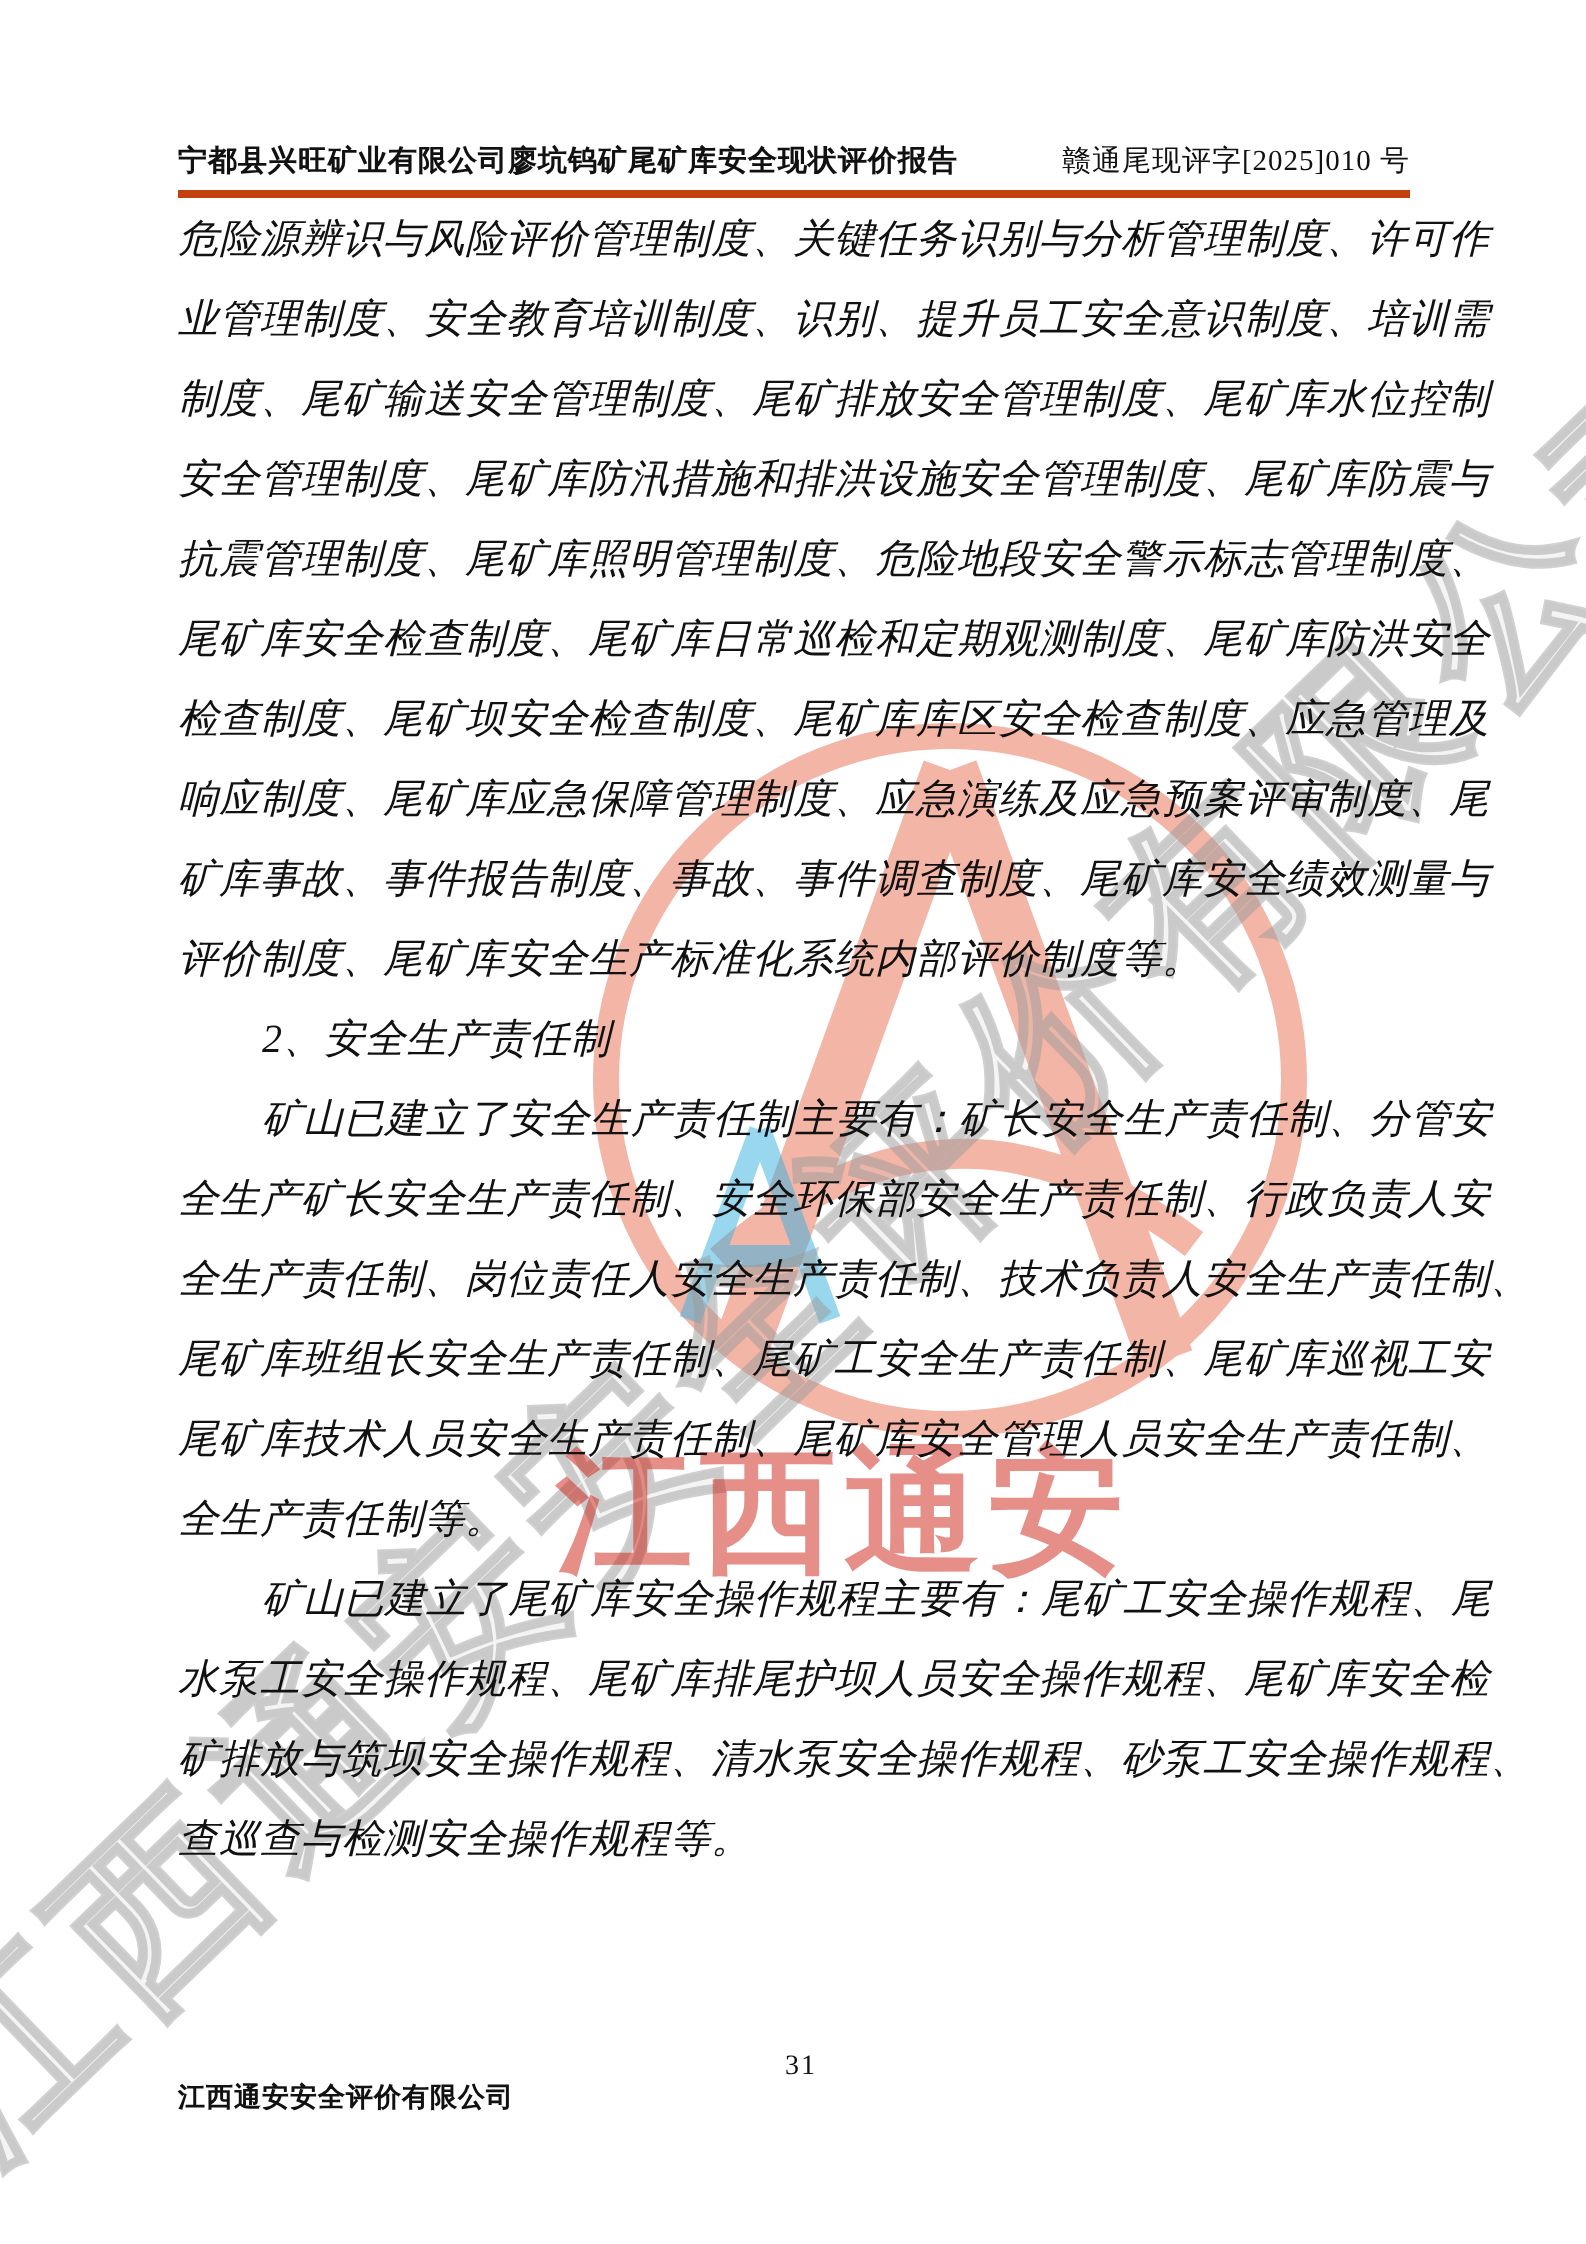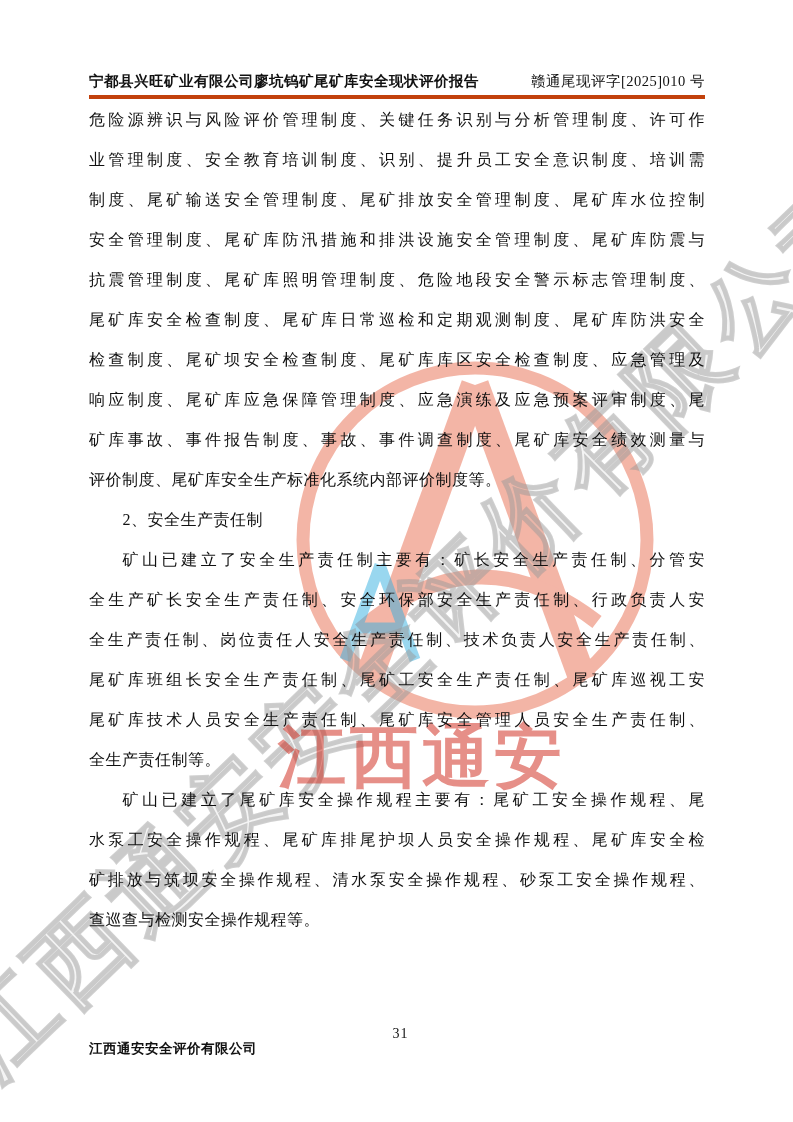--- a/index.html
+++ b/index.html
@@ -19,21 +19,22 @@
     border-bottom:4px solid #c2410c;
     padding-bottom:5px;
     font-size:14.5px;line-height:18px;
   }
   .header .h-left{font-family:"Liberation Sans","DejaVu Sans",sans-serif;font-weight:bold;letter-spacing:.5px;}
   .header .h-right{font-family:"Liberation Serif","DejaVu Serif",serif;letter-spacing:.5px;margin-top:20px;}
 
   
   .doc{
     position:absolute;left:89px;top:100px;width:616px;
-    font-size:16px;
+    font-size:20px;
+    font-style:italic;
   }
   .ln{height:40px;line-height:40px;white-space:nowrap;letter-spacing:.5px;}
   .j{text-align:justify;text-align-last:justify;}
   .l{text-align:left;text-align-last:left;}
   .ind{text-indent:2.1em;}
 
   
   .pageno{
     position:absolute;left:4px;top:1026px;width:100%;
     text-align:center;font-size:14px;letter-spacing:1px;

